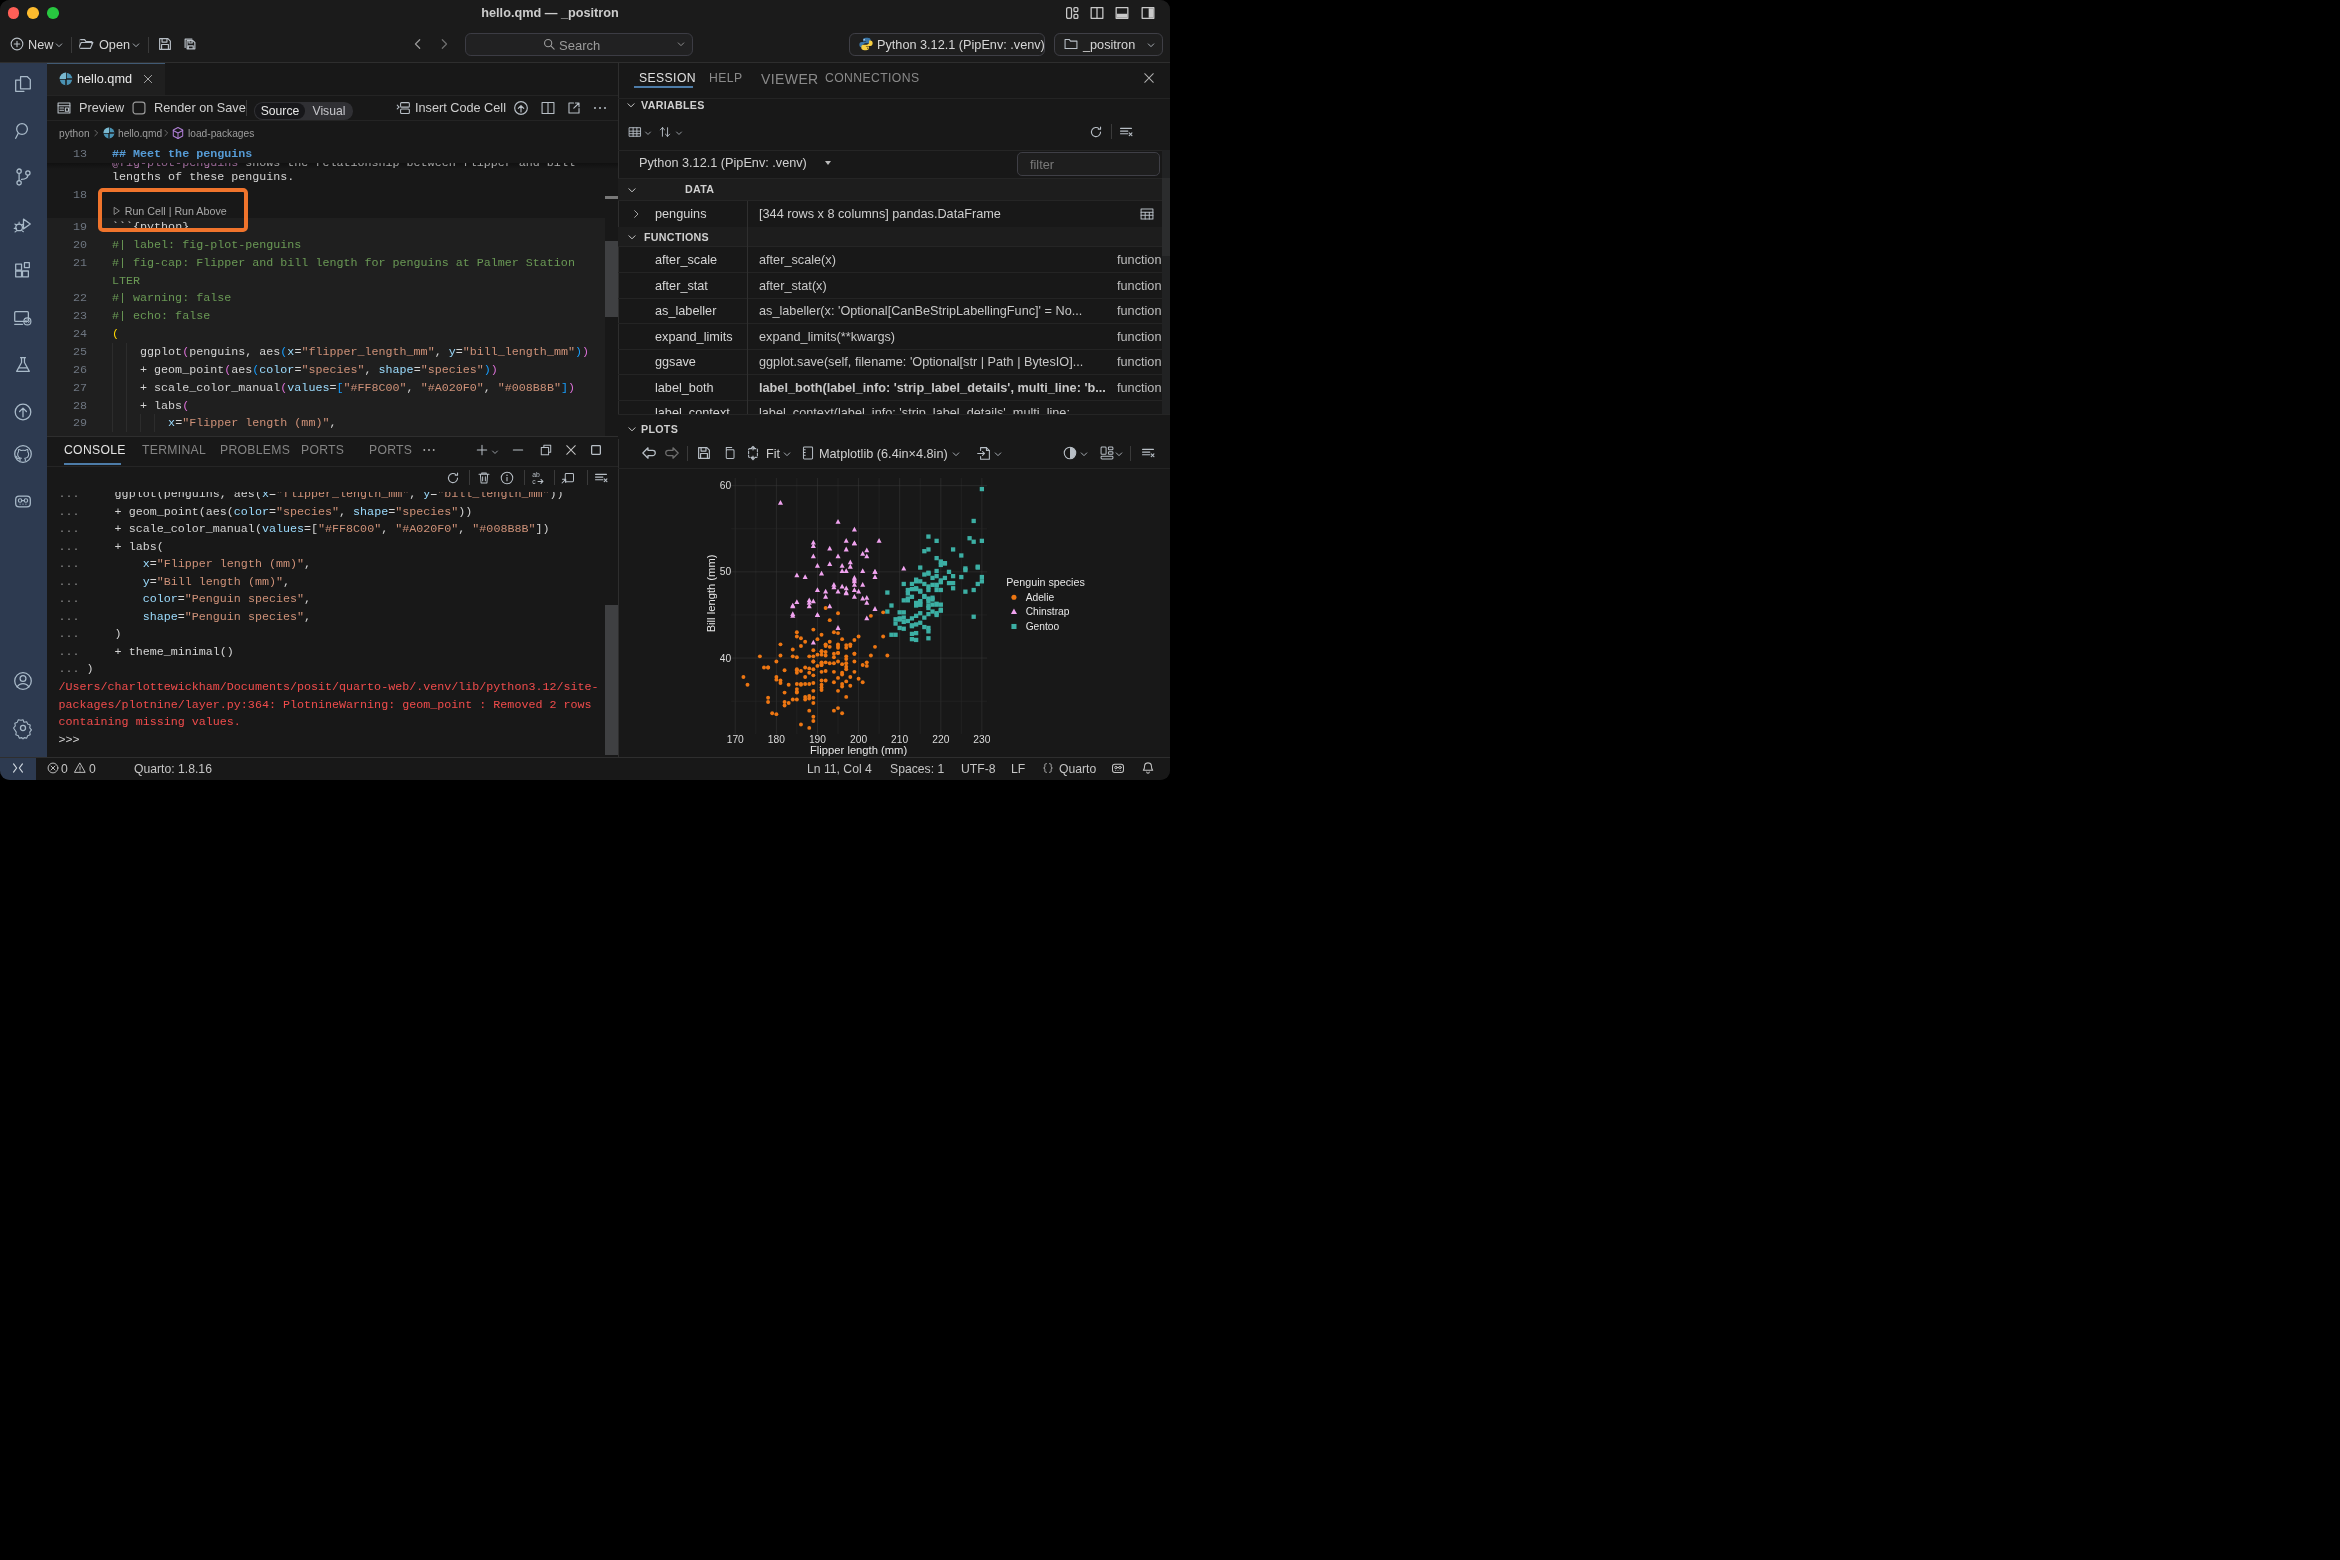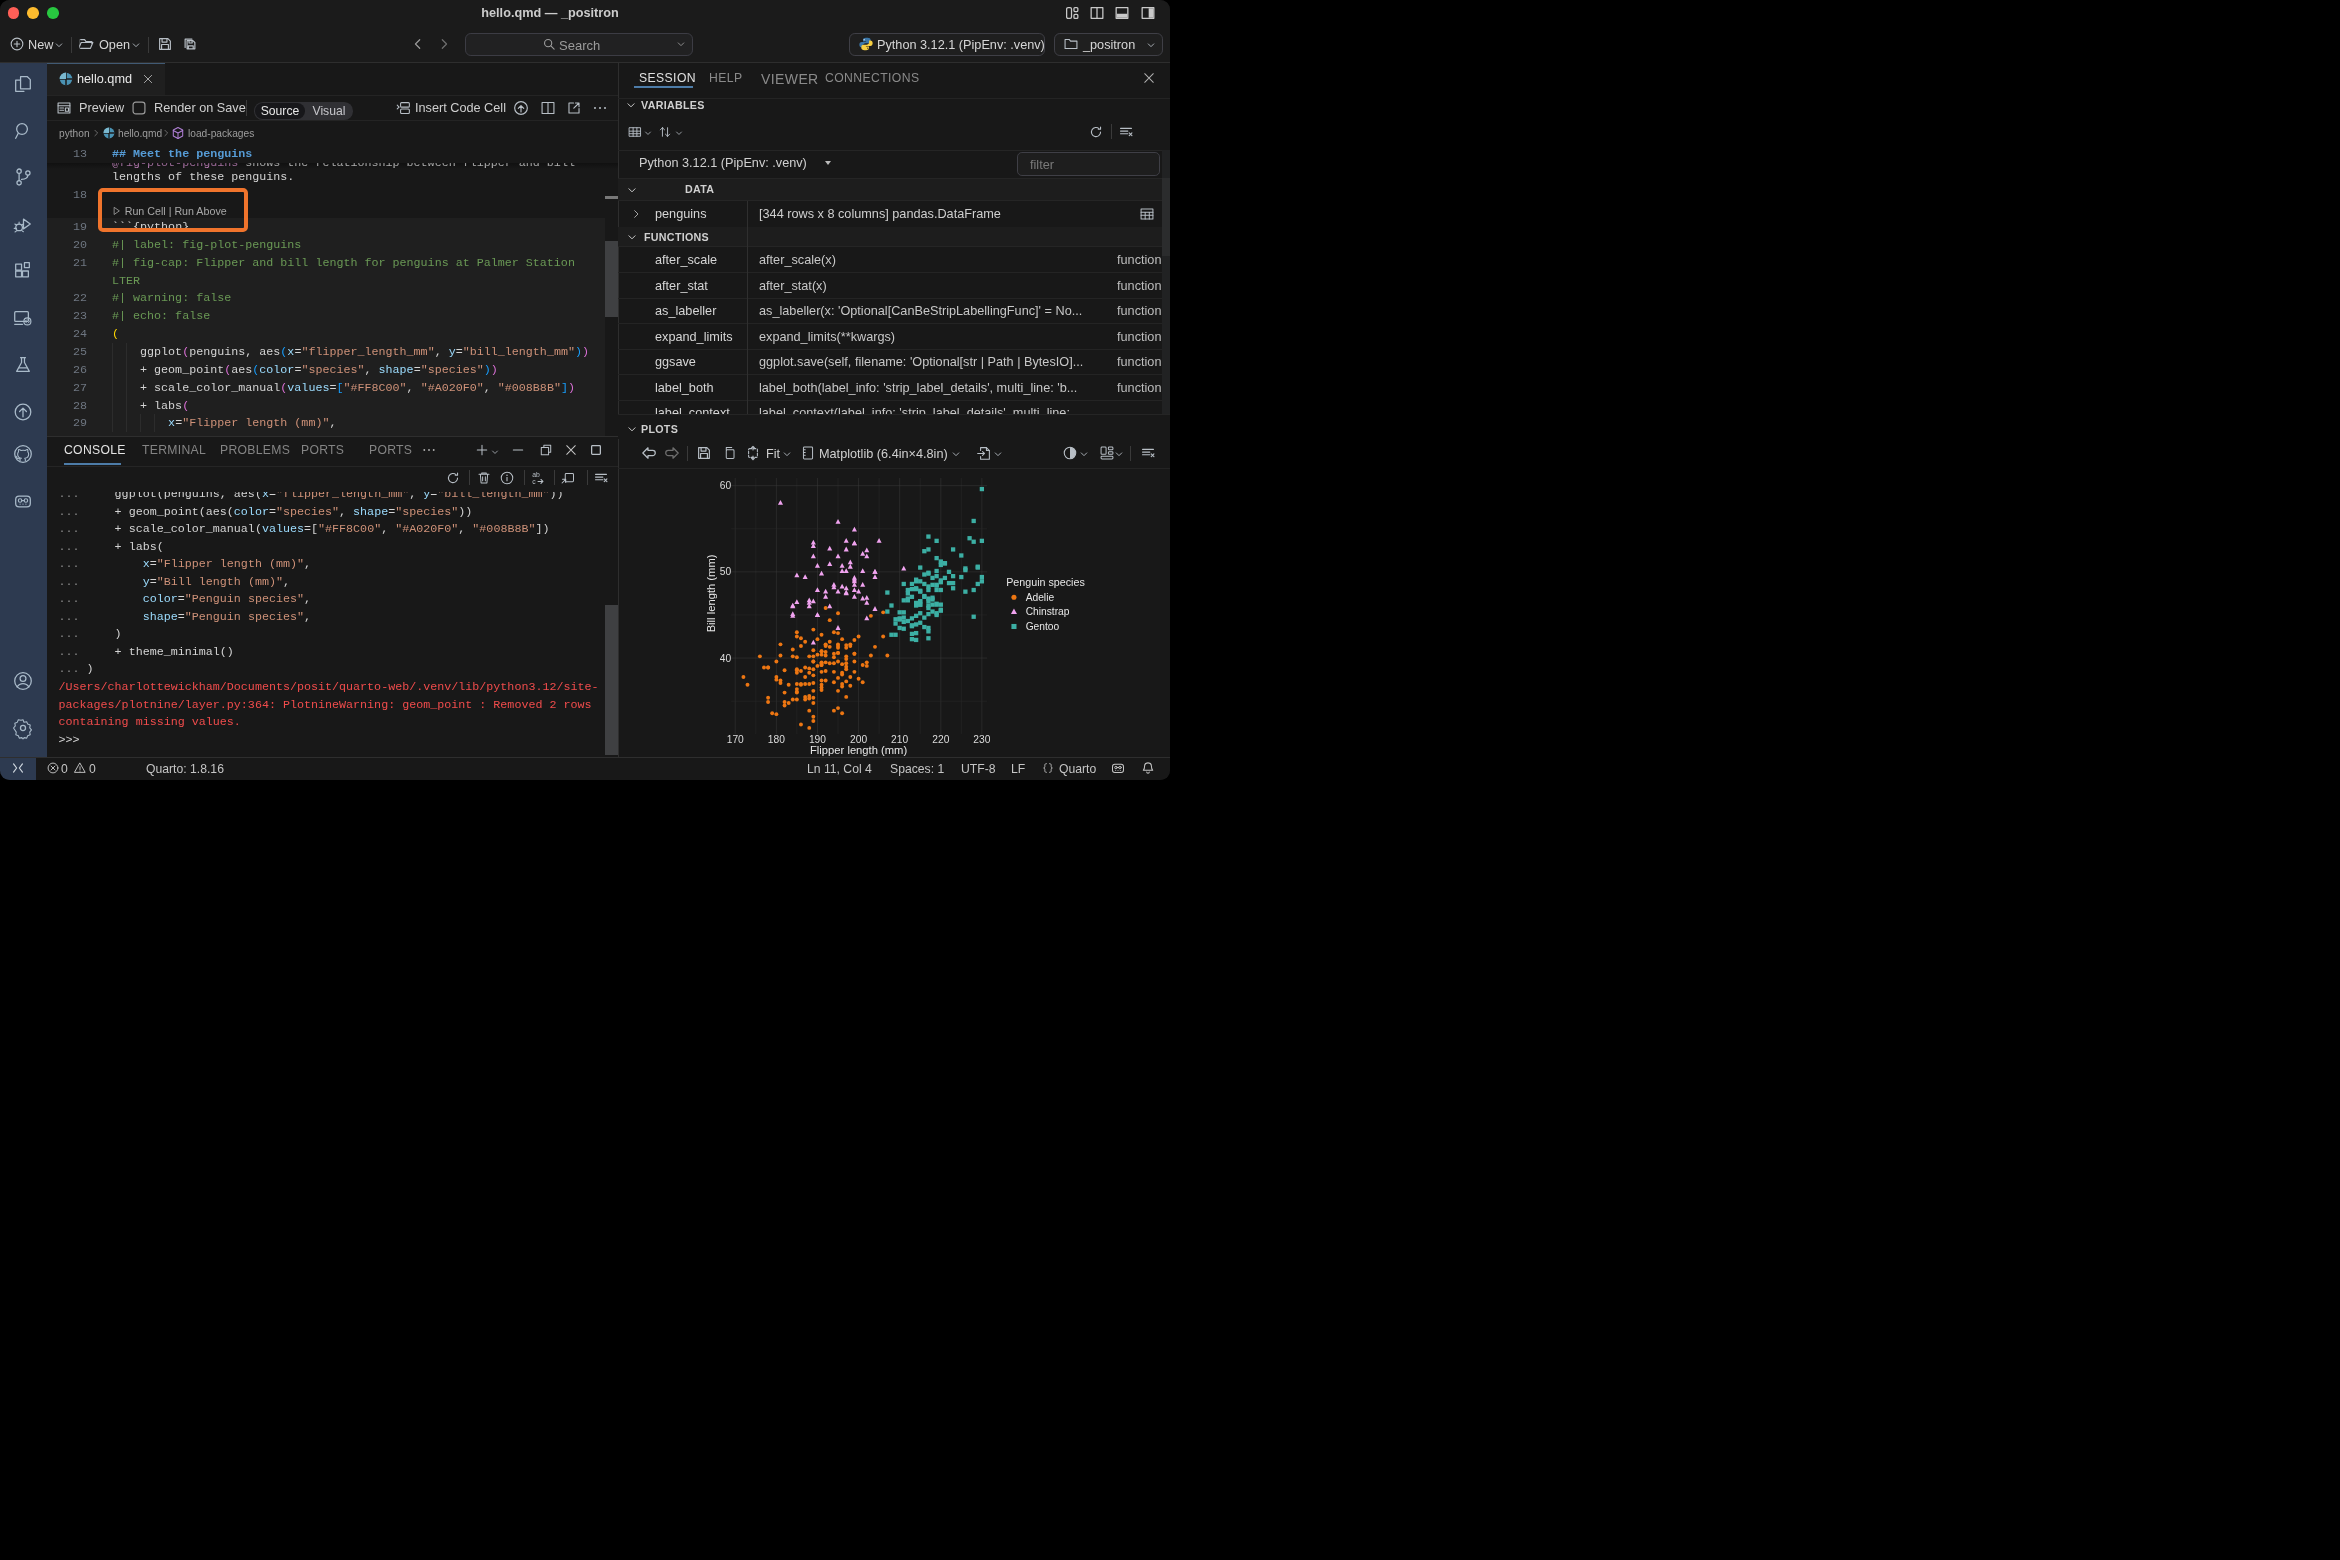--- a/index.html
+++ b/index.html
@@ -350,21 +350,21 @@
 <div style="position:absolute;left:618px;top:323px;width:552px;height:1px;background:#242424;"></div>
 <div style="position:absolute;left:655px;top:330px;font-size:12.7px;color:#d6d6d6;font-weight:400;white-space:pre;">expand_limits</div>
 <div style="position:absolute;left:759px;top:330px;font-size:12.7px;color:#c8c8c8;font-weight:400;white-space:pre;">expand_limits(**kwargs)</div>
 <div style="position:absolute;left:1117px;top:330px;font-size:12.7px;color:#bdbdbd;font-weight:400;white-space:pre;">function</div>
 <div style="position:absolute;left:618px;top:349px;width:552px;height:1px;background:#242424;"></div>
 <div style="position:absolute;left:655px;top:355px;font-size:12.7px;color:#d6d6d6;font-weight:400;white-space:pre;">ggsave</div>
 <div style="position:absolute;left:759px;top:355px;font-size:12.7px;color:#c8c8c8;font-weight:400;white-space:pre;">ggplot.save(self, filename: 'Optional[str | Path | BytesIO]...</div>
 <div style="position:absolute;left:1117px;top:355px;font-size:12.7px;color:#bdbdbd;font-weight:400;white-space:pre;">function</div>
 <div style="position:absolute;left:618px;top:374px;width:552px;height:1px;background:#242424;"></div>
 <div style="position:absolute;left:655px;top:381px;font-size:12.7px;color:#d6d6d6;font-weight:400;white-space:pre;">label_both</div>
-<div style="position:absolute;left:759px;top:381px;font-size:12.7px;color:#c8c8c8;font-weight:400;white-space:pre;">label_both(label_info: 'strip_label_details', multi_line: 'b...</div>
+<div style="position:absolute;left:759px;top:381px;font-size:12.7px;color:#c8c8c8;font-weight:700;white-space:pre;">label_both(label_info: 'strip_label_details', multi_line: 'b...</div>
 <div style="position:absolute;left:1117px;top:381px;font-size:12.7px;color:#bdbdbd;font-weight:400;white-space:pre;">function</div>
 <div style="position:absolute;left:618px;top:400px;width:552px;height:1px;background:#242424;"></div>
 <div style="position:absolute;left:655px;top:406px;font-size:12.7px;color:#d6d6d6;font-weight:400;white-space:pre;">label_context</div>
 <div style="position:absolute;left:759px;top:406px;font-size:12.7px;color:#c8c8c8;font-weight:400;white-space:pre;">label_context(label_info: 'strip_label_details', multi_line:</div>
 <div style="position:absolute;left:747px;top:201px;width:1px;height:214px;background:#2f2f2f;"></div>
 <div style="position:absolute;left:1162px;top:150px;width:7.8px;height:264px;background:#212223;"></div>
 <div style="position:absolute;left:1162px;top:178px;width:7.8px;height:78px;background:#2b2c2d;"></div>
 <div style="position:absolute;left:618px;top:414px;width:552px;height:25px;background:#181818;border-top:1px solid #252525;"></div>
 <div style="position:absolute;left:632px;top:429px;transform:translate(-50%,-50%);line-height:0;"><svg width="9.8" height="9.8" viewBox="0 0 16 16" fill="none" xmlns="http://www.w3.org/2000/svg">
       <path d="M3 6l5 5 5-5" stroke="#cccccc" stroke-width="1.6" stroke-linecap="round" stroke-linejoin="round"></path>
@@ -824,21 +824,21 @@
       <circle cx="8" cy="8" r="6.2" stroke="#c5c5c5" stroke-width="1.2" stroke-linecap="round" stroke-linejoin="round"></circle>
       <path d="M5.5 5.5l5 5m0-5l-5 5" stroke="#c5c5c5" stroke-width="1.2" stroke-linecap="round" stroke-linejoin="round"></path>
     </svg></div>
 <div style="position:absolute;left:61px;top:762px;font-size:12.2px;color:#c5c5c5;font-weight:400;white-space:pre;">0</div>
 <div style="position:absolute;left:80px;top:768px;transform:translate(-50%,-50%);line-height:0;"><svg width="12.7" height="12.7" viewBox="0 0 16 16" fill="none" xmlns="http://www.w3.org/2000/svg">
       <path d="M8 2L14.5 13.5h-13z" stroke="#c5c5c5" stroke-width="1.2" stroke-linecap="round" stroke-linejoin="round"></path>
       <path d="M8 6.5v3.5" stroke="#c5c5c5" stroke-width="1.2" stroke-linecap="round" stroke-linejoin="round"></path>
       <circle cx="8" cy="11.8" r=".7" fill="#c5c5c5"></circle>
     </svg></div>
 <div style="position:absolute;left:89px;top:762px;font-size:12.2px;color:#c5c5c5;font-weight:400;white-space:pre;">0</div>
-<div style="position:absolute;left:146px;top:762px;font-size:12.2px;color:#c5c5c5;font-weight:400;white-space:pre;">Quarto: 1.8.16</div>
+<div style="position:absolute;left:134px;top:762px;font-size:12.2px;color:#c5c5c5;font-weight:400;white-space:pre;">Quarto: 1.8.16</div>
 <div style="position:absolute;left:807px;top:762px;font-size:12.2px;color:#c5c5c5;font-weight:400;white-space:pre;">Ln 11, Col 4</div>
 <div style="position:absolute;left:890px;top:762px;font-size:12.2px;color:#c5c5c5;font-weight:400;white-space:pre;">Spaces: 1</div>
 <div style="position:absolute;left:961px;top:762px;font-size:12.2px;color:#c5c5c5;font-weight:400;white-space:pre;">UTF-8</div>
 <div style="position:absolute;left:1011px;top:762px;font-size:12.2px;color:#c5c5c5;font-weight:400;white-space:pre;">LF</div>
 <div style="position:absolute;left:1048px;top:768px;transform:translate(-50%,-50%);line-height:0;"><svg width="12.7" height="12.7" viewBox="0 0 16 16" fill="none" xmlns="http://www.w3.org/2000/svg">
       <path d="M6 2.5c-1.5 0-2 .7-2 2v1.8c0 .9-.4 1.5-1.5 1.7 1.1.2 1.5.8 1.5 1.7v1.8c0 1.3.5 2 2 2M10 2.5c1.5 0 2 .7 2 2v1.8c0 .9.4 1.5 1.5 1.7-1.1.2-1.5.8-1.5 1.7v1.8c0 1.3-.5 2-2 2" stroke="#c5c5c5" stroke-width="1.1" stroke-linecap="round" stroke-linejoin="round"></path>
     </svg></div>
 <div style="position:absolute;left:1059px;top:762px;font-size:12.2px;color:#c5c5c5;font-weight:400;white-space:pre;">Quarto</div>
 <div style="position:absolute;left:1118px;top:768px;transform:translate(-50%,-50%);line-height:0;"><svg width="14.6" height="14.6" viewBox="0 0 16 16" fill="none" xmlns="http://www.w3.org/2000/svg">
       <rect x="2" y="4" width="12" height="9" rx="2.5" stroke="#c5c5c5" stroke-width="1.1" stroke-linecap="round" stroke-linejoin="round"></rect>

